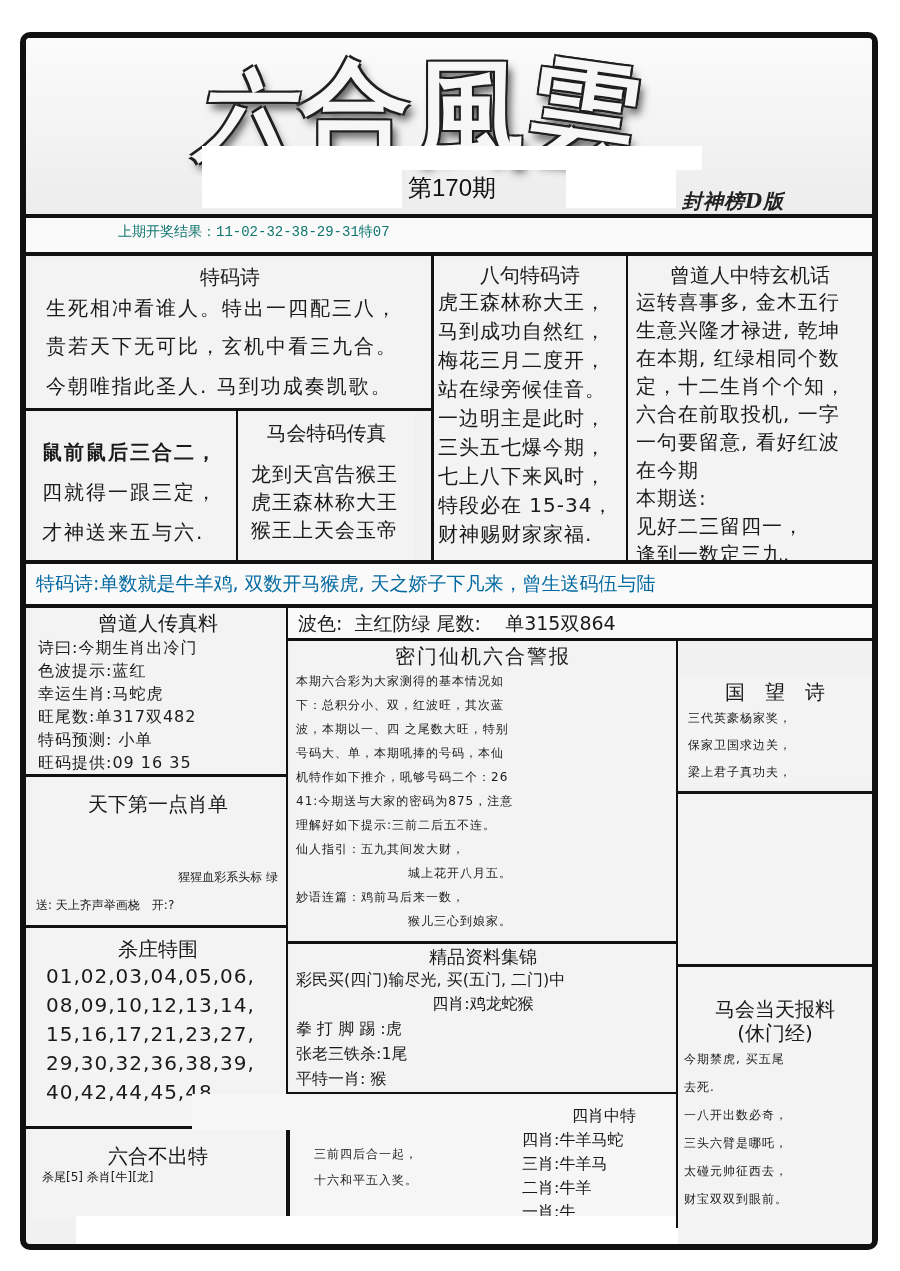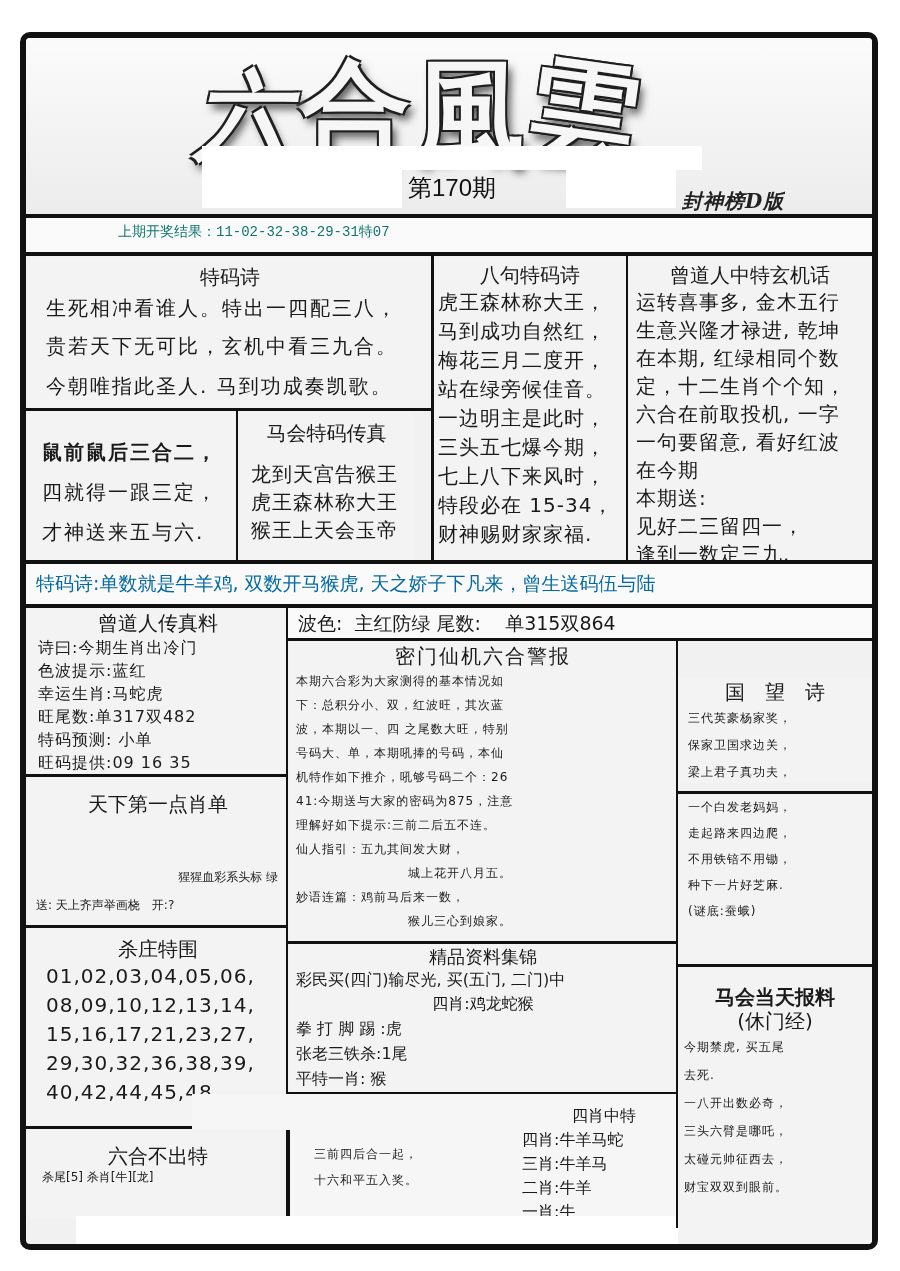--- a/index.html
+++ b/index.html
@@ -221,31 +221,24 @@
     <div class="title" style="padding-top:2px;">国　望　诗</div>
     <div style="margin-left:10px; line-height:27px; letter-spacing:1px;">
       <div class="line t18">三代英豪杨家奖，</div>
       <div class="line t18">保家卫国求边关，</div>
       <div class="line t18">梁上君子真功夫，</div>
       <div class="line t18">十二生肖排第一。</div>
     </div>
   </div>
   <div class="hl" style="left:650px; top:753px; width:196px; height:3px;"></div>
   <div class="box" style="left:652px; top:756px; width:194px; height:170px;">
-    <div style="margin-left:10px; line-height:26px; letter-spacing:1px;">
-      <div class="line t18">一个白发老妈妈，</div>
-      <div class="line t18">走起路来四边爬，</div>
-      <div class="line t18">不用铁锫不用锄，</div>
-      <div class="line t18">种下一片好芝麻.</div>
-      <div class="line t18">(谜底:蚕蛾)</div>
-    </div>
   </div>
   <div class="hl" style="left:650px; top:926px; width:196px; height:3px;"></div>
   <div class="box" style="left:652px; top:929px; width:194px; height:277px;">
-    <div class="title" style="padding-top:18px; line-height:24px;font-weight:bold;">马会当天报料</div>
+    <div class="title" style="padding-top:30px; line-height:24px;">马会当天报料</div>
     <div class="title" style="line-height:24px;">(休门经)</div>
     <div style="margin-left:6px; line-height:28px; letter-spacing:1px;">
       <div class="line t18">今期禁虎, 买五尾</div>
       <div class="line t18">去死.</div>
       <div class="line t18">一八开出数必奇，</div>
       <div class="line t18">三头六臂是哪吒，</div>
       <div class="line t18">太碰元帅征西去，</div>
       <div class="line t18">财宝双双到眼前。</div>
     </div>
   </div>

